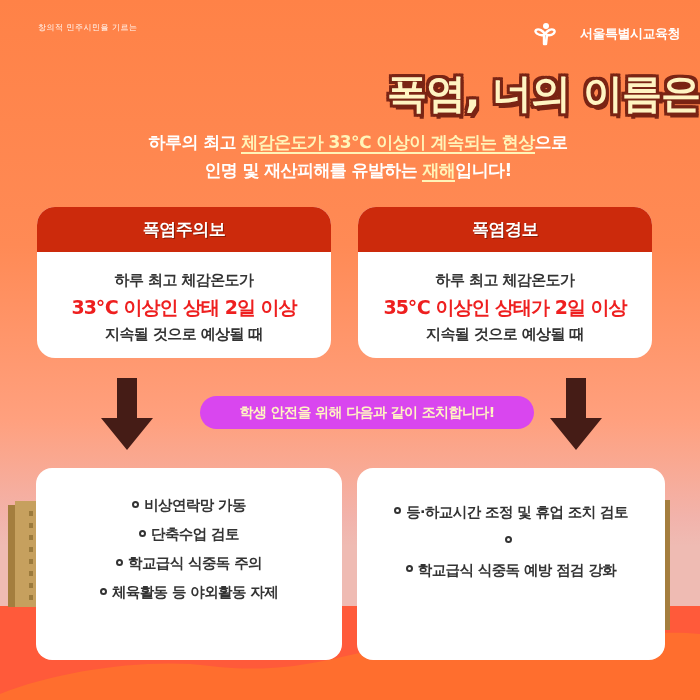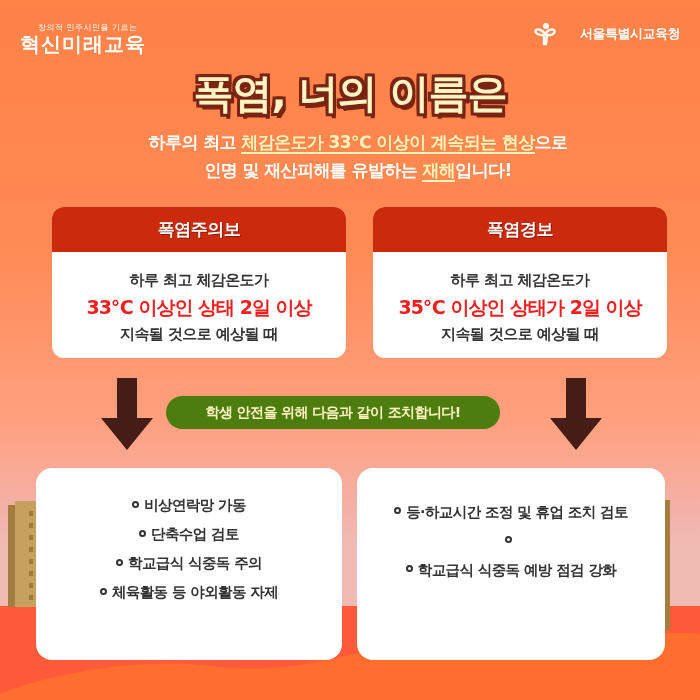--- a/index.html
+++ b/index.html
@@ -40,55 +40,55 @@
     .logo-left .main {
       font-size: 20px; font-weight: bold; font-family: "DejaVu Serif", serif; margin-top: -2px;
       letter-spacing: 1px;
     }
     .logo-right {
       position: absolute; left: 534px; top: 22px; display: flex; align-items: center; gap: 24px; color: #fff;
     }
     .logo-right .mark { width: 22px; height: 24px; }
     .logo-right .name { font-size: 13px; font-weight: bold; letter-spacing: -0.5px; }
     .title {
-      position: absolute; left: 0; right: 0; top: 66px; text-align: center;
+      position: absolute; left: 0; right: 0; top: 66px; text-align: right;
       font-size: 40px; font-weight: bold; color: #fff4c2;
       letter-spacing: -1px;
       text-shadow:
         -3px -3px 0 #7a2414, 3px -3px 0 #7a2414, -3px 3px 0 #7a2414, 3px 3px 0 #7a2414,
         0 -3px 0 #7a2414, 0 3px 0 #7a2414, -3px 0 0 #7a2414, 3px 0 0 #7a2414,
         3px 5px 0 #7a2414;
     }
     .intro {
       position: absolute; left: 0; right: 0; top: 128px; text-align: center; color: #fff;
       font-size: 17px; font-weight: bold; line-height: 28px; letter-spacing: -0.6px; padding-left: 16px;
     }
     .intro .hl { color: #fff4b8; border-bottom: 2px solid #fff4b8; }
     .card {
       position: absolute; top: 207px; width: 294px; height: 151px; background: #fff;
-      border-radius: 12px; overflow: hidden; margin-left: 15px;
+      border-radius: 18px; overflow: hidden;
     }
     .card.left { left: 37px; }
     .card.right { left: 358px; }
     .card .head {
       height: 45px; background: #cc2a0c; color: #fff; text-align: center;
       font-size: 17px; font-weight: bold; line-height: 45px; letter-spacing: -0.5px;
       text-shadow: 1px 1px 0 #8a1a06;
     }
     .card .body {
       text-align: center; padding-top: 16px; color: #333;
       font-size: 15px; line-height: 25px; letter-spacing: -0.6px; font-weight: bold;
     }
     .card .body .red { color: #ee1f1f; font-size: 19px; line-height: 29px; letter-spacing: -1px; }
     .arrow { position: absolute; top: 378px; width: 52px; height: 72px; }
     .arrow.left { left: 101px; }
     .arrow.right { left: 550px; }
     .pill {
-      position: absolute; left: 166px; top: 396px; width: 334px; height: 33px;
-      background: #4d7c0f; border-radius: 17px; color: #fff4c2; text-align: center;
+      position: absolute; left: 200px; top: 396px; width: 334px; height: 33px;
+      background: #d946ef; border-radius: 17px; color: #fff4c2; text-align: center;
       font-size: 14px; font-weight: bold; line-height: 33px; letter-spacing: -0.6px;
     }
     .action {
       position: absolute; top: 468px; height: 192px; background: #fff; border-radius: 16px;
       display: flex; flex-direction: column; justify-content: center; align-items: center;
       color: #333; font-weight: bold; font-size: 14.5px; letter-spacing: -0.6px;
     }
     .action.left { left: 36px; width: 306px; padding-bottom: 30px; }
     .action.right { left: 357px; width: 308px; padding-bottom: 46px; }
     .action .item { line-height: 29px; white-space: nowrap; }
@@ -112,21 +112,20 @@
   <span class="win" style="top:46px"></span>
   <span class="win" style="top:58px"></span>
   <span class="win" style="top:70px"></span>
   <span class="win" style="top:82px"></span>
   <span class="win" style="top:94px"></span>
 </div>
 <div class="building-right"></div>
 
 <div class="logo-left">
   <div class="sub">창의적 민주시민을 기르는</div>
-  <div class="main">혁신미래교육</div>
 </div>
 
 <div class="logo-right">
   <svg class="mark" viewBox="0 0 22 24">
     <circle cx="12" cy="4" r="3" fill="#fff"></circle>
     <path d="M2,8 C5,6 9,9 11,12 C13,9 17,6 20,8 C22,10 19,14 13,13 L12,22 L10,22 L10,13 C4,14 0,10 2,8 Z" fill="none" stroke="#fff" stroke-width="2.4" stroke-linejoin="round"></path>
   </svg>
   <span class="name">서울특별시교육청</span>
 </div>
 

